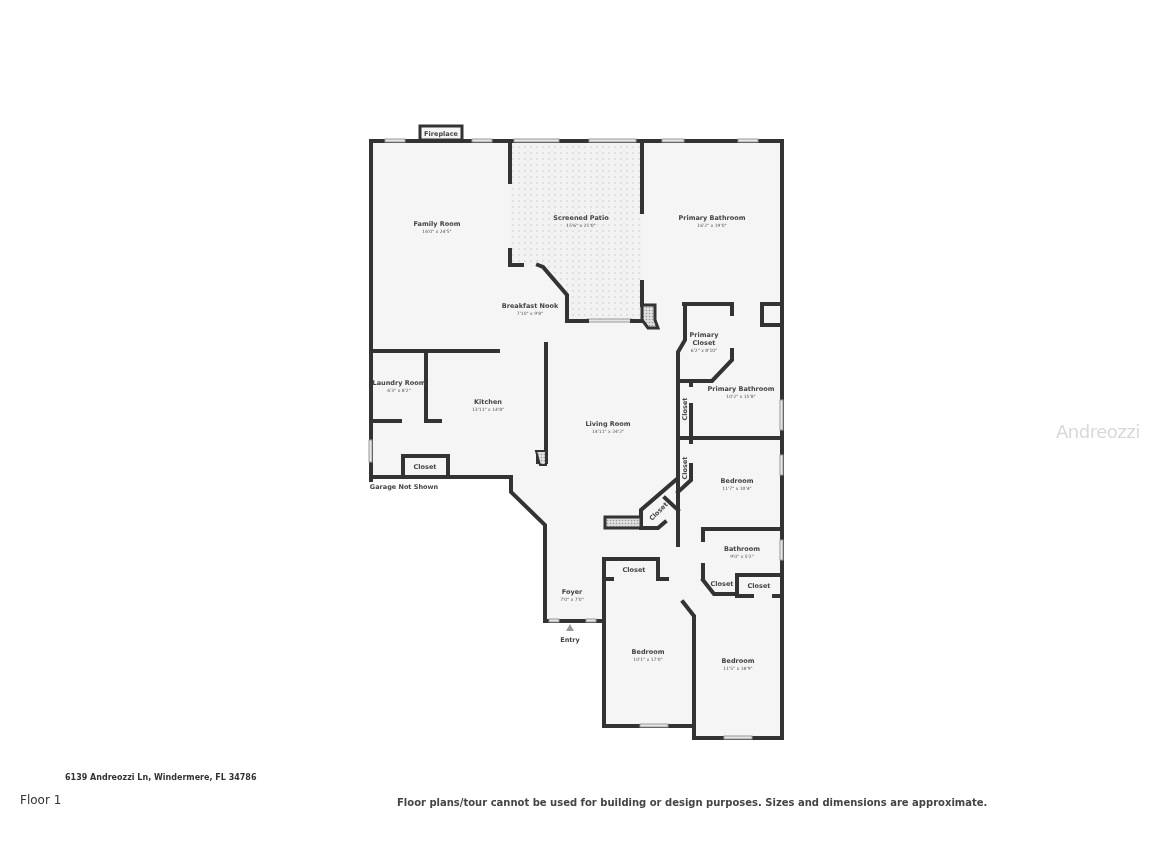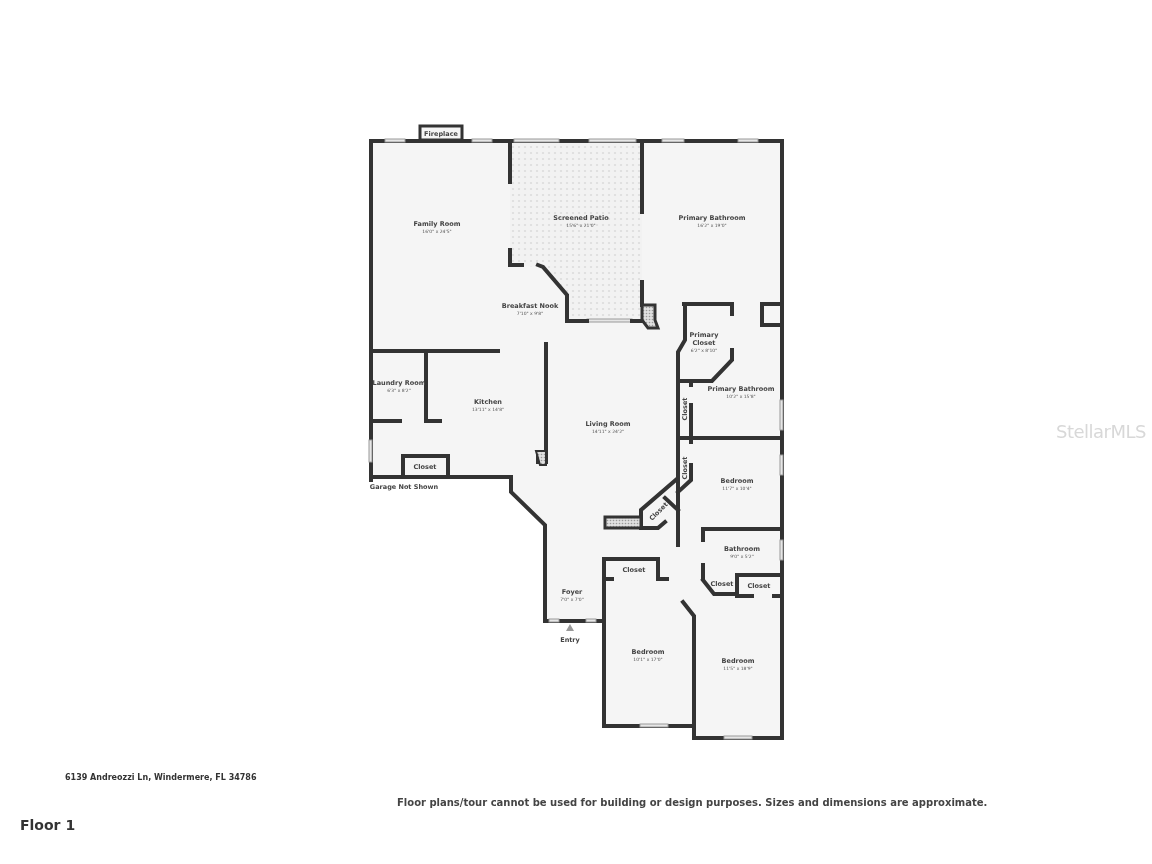--- a/index.html
+++ b/index.html
@@ -4,21 +4,21 @@
   <style>
     html, body { margin:0; padding:0; background:#ffffff; }
     body { width:1152px; height:864px; position:relative; overflow:hidden; font-family:"DejaVu Sans", sans-serif; color:#333; }
     #plan { position:absolute; left:0; top:0; width:1152px; height:864px; }
     .wall { stroke:#333333; stroke-width:4; fill:none; stroke-linecap:square; }
     .win { stroke:#9a9a9a; stroke-width:1; fill:#e6e6e6; }
     .rname { font-size:6.5px; font-weight:bold; fill:#444; text-anchor:middle; }
     .rdim { font-size:4.5px; fill:#555; text-anchor:middle; }
     .clabel { font-size:6.5px; font-weight:bold; fill:#444; text-anchor:middle; }
     .footer-addr { position:absolute; left:20px; top:773px; font-size:8px; font-weight:bold; color:#333;padding-left:45px; }
-    .footer-floor { position:absolute; left:20px; top:793px; font-size:14px; font-weight:bold; color:#333;margin-top:24px; }
+    .footer-floor { position:absolute; left:20px; top:793px; font-size:12px; font-weight:normal; color:#333; }
     .disclaimer { position:absolute; left:397px; top:797px; font-size:10px; font-weight:bold; color:#444; white-space:nowrap; }
     .watermark { position:absolute; left:1056px; top:421px; font-size:18px; color:#d8d8d8; letter-spacing:-0.5px; }
   </style>
 </head>
 <body>
 
 <svg id="plan" viewBox="0 0 1152 864" xmlns="http://www.w3.org/2000/svg">
   <defs>
     <pattern id="tile" width="6" height="6" patternUnits="userSpaceOnUse">
       <rect width="6" height="6" fill="#f2f2f2"></rect>
@@ -181,16 +181,16 @@
 
   <g>
     <text x="404" y="489" class="clabel">Garage Not Shown</text>
   </g>
   <g>
     <polygon points="566,631 570,624 574,631" fill="#999"></polygon>
     <text x="570" y="642" class="clabel">Entry</text>
   </g>
 </svg>
 
-<div class="watermark">StellarMLS</div>
+<div class="watermark">Andreozzi</div>
 <div class="footer-addr">6139 Andreozzi Ln, Windermere, FL 34786</div>
 <div class="footer-floor">Floor 1</div>
 <div class="disclaimer">Floor plans/tour cannot be used for building or design purposes. Sizes and dimensions are approximate.</div>
 
 </body></html>

